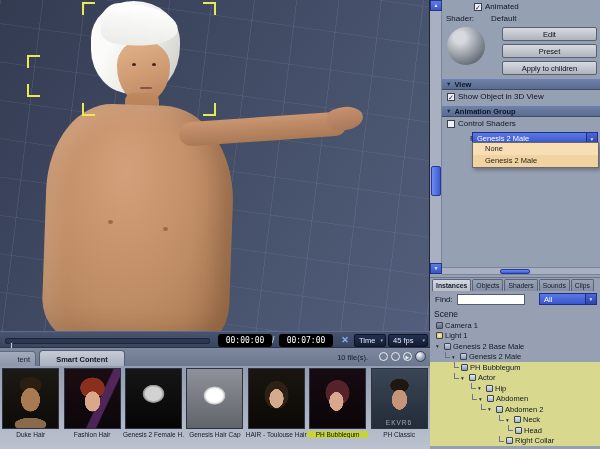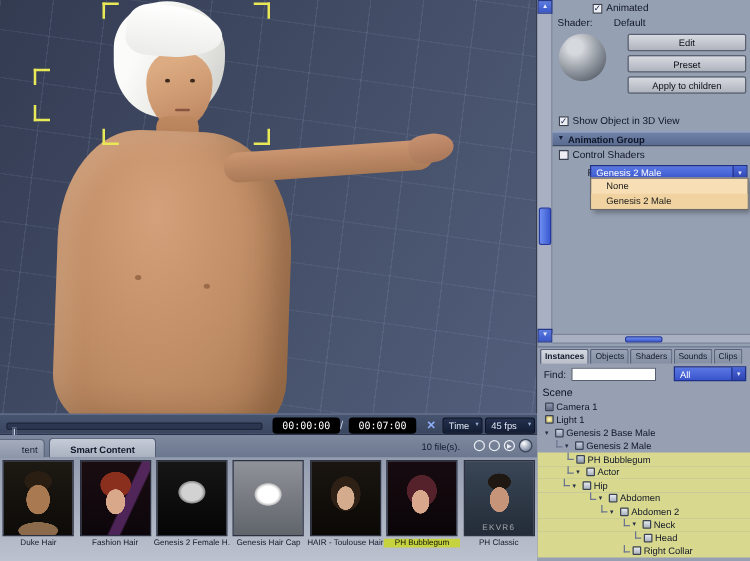--- a/index.html
+++ b/index.html
@@ -170,21 +170,21 @@
   #find-label{position:absolute;left:5px;top:17px;font-size:8px;color:#0e1626;}
   #find-input{position:absolute;left:27px;top:16px;width:68px;height:11px;background:#fff;
     border:1px solid #555e70;}
   #filter-combo{right:3px;top:15px;width:58px;height:12px;}
   #scene-label{position:absolute;left:4px;top:31px;font-size:8.5px;color:#0c1322;}
   #tree{position:absolute;left:0;top:42px;right:0;bottom:0;overflow:hidden;}
   .trow{height:10.5px;display:flex;align-items:center;gap:2px;font-size:7.5px;color:#101626;
     white-space:nowrap;}
   .hl{background:#d8d88f;}
   .lvl0{padding-left:6px;}  .lvl1{padding-left:15px;} .lvl2{padding-left:24px;}
-  .lvl3{padding-left:21px;} .lvl4{padding-left:42px;} .lvl5{padding-left:51px;}
+  .lvl3{padding-left:41px;} .lvl4{padding-left:42px;} .lvl5{padding-left:51px;}
   .lvl6{padding-left:60px;} .lvl7{padding-left:69px;} .lvl8{padding-left:78px;}
   .conn{width:5px;height:6px;border-left:1px solid #6b7590;border-bottom:1px solid #6b7590;
     transform:translateY(-2px);flex:none;}
   .exp{font-size:5.5px;color:#222c44;width:6px;flex:none;}
   .ticon{width:7px;height:7px;border:1px solid #3c4454;border-radius:1px;flex:none;
     background:linear-gradient(#e6e9ee,#aab2c2);}
   .ticon-cam{background:linear-gradient(#8f9ab0,#5f6a82);}
   .ticon-light{background:radial-gradient(#fff8c8,#c9b24a);}
   .ticon-fig{background:linear-gradient(#cdd5e4,#8b97ad);}
 </style>
@@ -297,20 +297,24 @@
       </div>
       <div class="insp-row" id="row-shader">
         <span>Shader:</span>
         <span id="shader-value">Default</span>
       </div>
       <div id="sphere"></div>
       <div class="ibtn" id="btn-edit">Edit</div>
       <div class="ibtn" id="btn-preset">Preset</div>
       <div class="ibtn" id="btn-apply">Apply to children</div>
 
+      <div class="sec-h" id="sec-view">
+        <span class="sh-arrow">▼</span>
+        <span>View</span>
+      </div>
       <div class="insp-row" id="row-show">
         <span class="cb">✓</span>
         <span>Show Object in 3D View</span>
       </div>
 
       <div class="sec-h" id="sec-anim">
         <span class="sh-arrow">▼</span>
         <span>Animation Group</span>
       </div>
       <div class="insp-row" id="row-ctrl">

